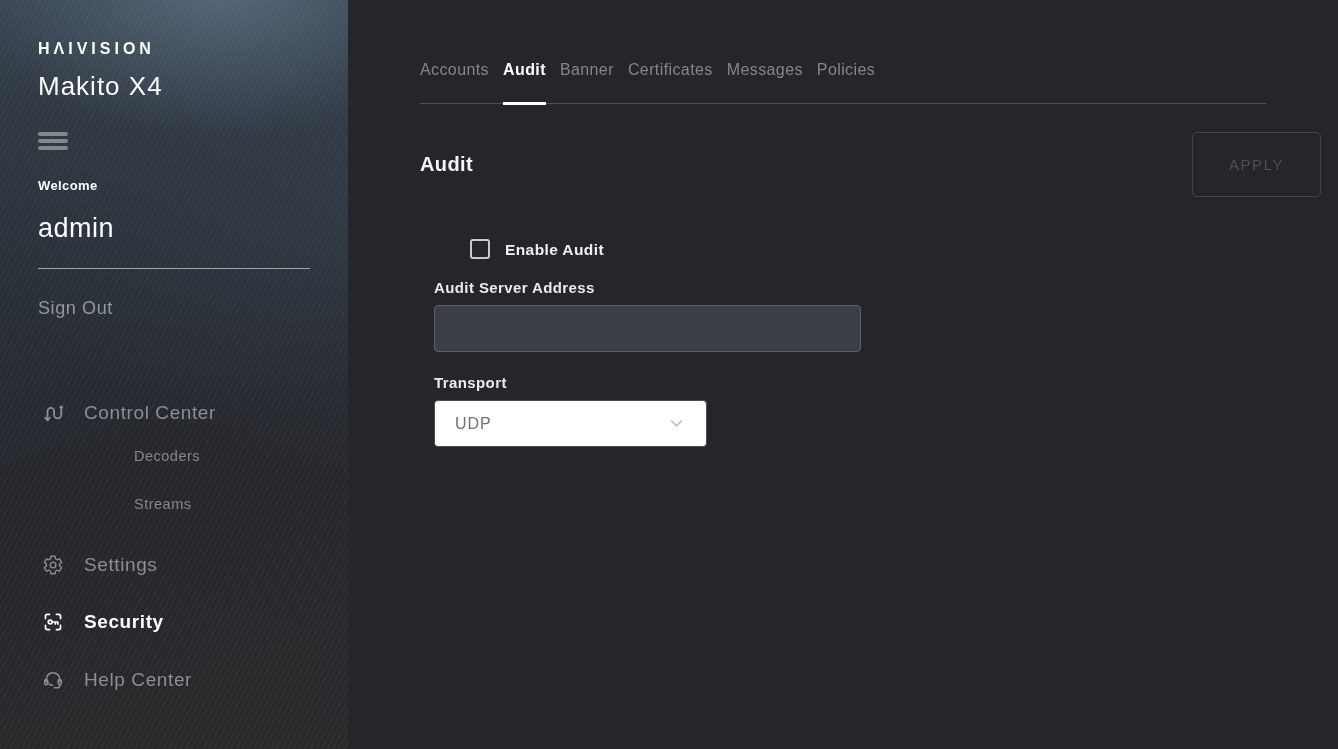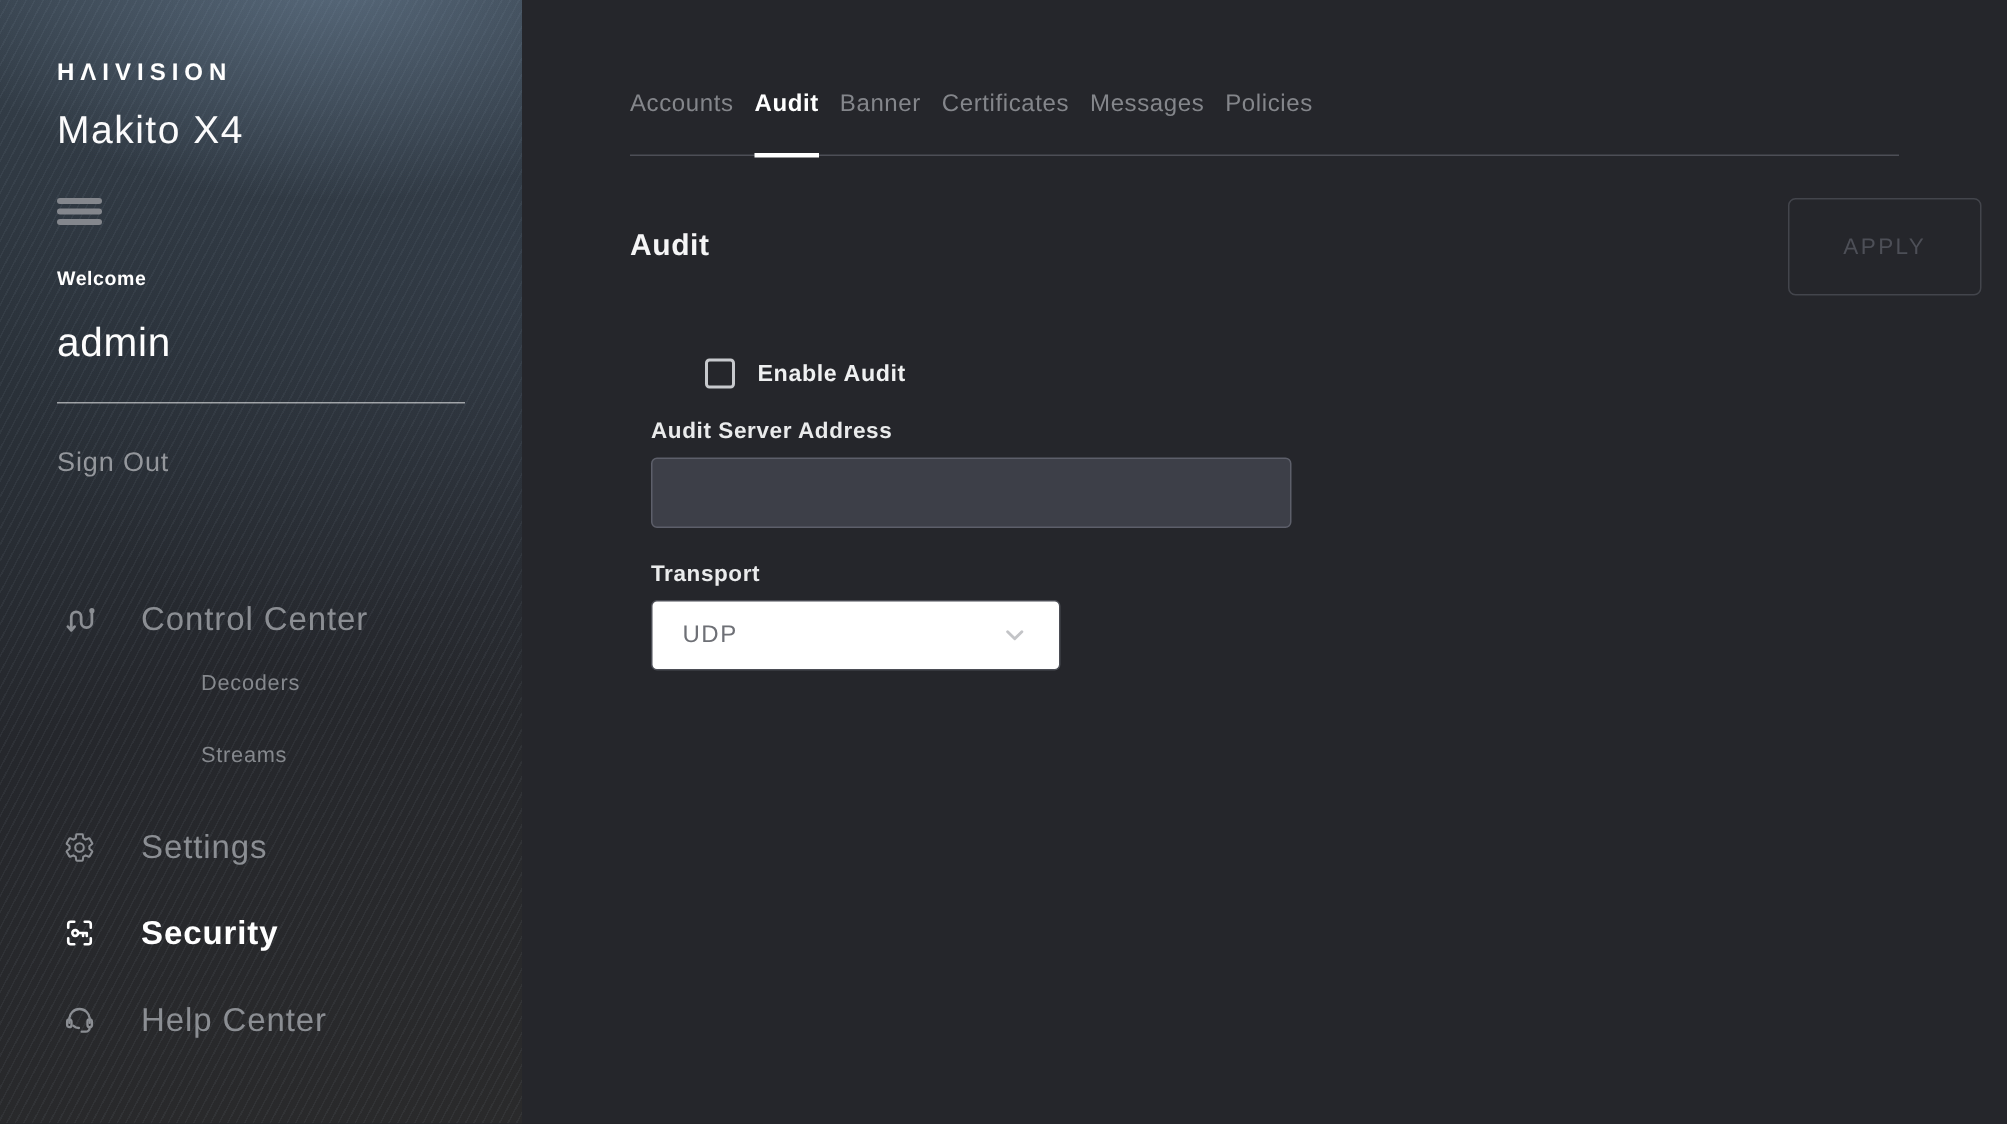--- a/index.html
+++ b/index.html
@@ -31,21 +31,21 @@
 
   .welcome { margin-top:28px; font-size:13px; font-weight:700; letter-spacing:0.4px; color:#ffffff; line-height:16px; }
   .username { margin-top:18px; font-size:27px; font-weight:300; letter-spacing:0.5px; color:#fdfdfd; line-height:32px; }
   .divider { margin-top:24px; width:272px; border:none; border-top:1px solid rgba(255,255,255,0.55); }
   .signout { margin-top:31px; font-size:18px; letter-spacing:0.6px; color:#94979c; line-height:17px; cursor:pointer; width:max-content; }
 
   .nav { margin-top:82px; }
   .nav-item { display:flex; align-items:center; height:28px; cursor:pointer; }
   .nav-item .icon { width:22px; height:24px; margin-left:4px; color:#8b8e93; flex:none; display:flex; align-items:center; }
   .nav-item .icon svg { width:22px; height:22px; }
-  .nav-item .label { margin-left:30px; font-size:22px; letter-spacing:0.6px; color:#8b8e93; }
+  .nav-item .label { margin-left:20px; font-size:19px; letter-spacing:0.6px; color:#8b8e93; }
   .nav-item.active .icon { color:#ffffff; }
   .nav-item.active .label { color:#ffffff; font-weight:700; }
   .nav-sub { margin-left:96px; font-size:14.5px; letter-spacing:0.5px; color:#85888d; line-height:18px; cursor:pointer; width:max-content; }
   .mt20 { margin-top:20px; } .mt30 { margin-top:30px; } .mt38 { margin-top:38px; } .mt29 { margin-top:29px; }
 
   
   .content { position:absolute; left:348px; top:0; width:990px; height:749px; padding:0 72px; background:#25262b; }
 
   .tabs { display:flex; gap:14px; padding-top:60px; border-bottom:1px solid #4d4e56; }
   .tab { font-size:16px; letter-spacing:0.4px; color:#84868b; line-height:20px; padding-bottom:22px; border-bottom:3px solid transparent; margin-bottom:-2px; cursor:pointer; }

